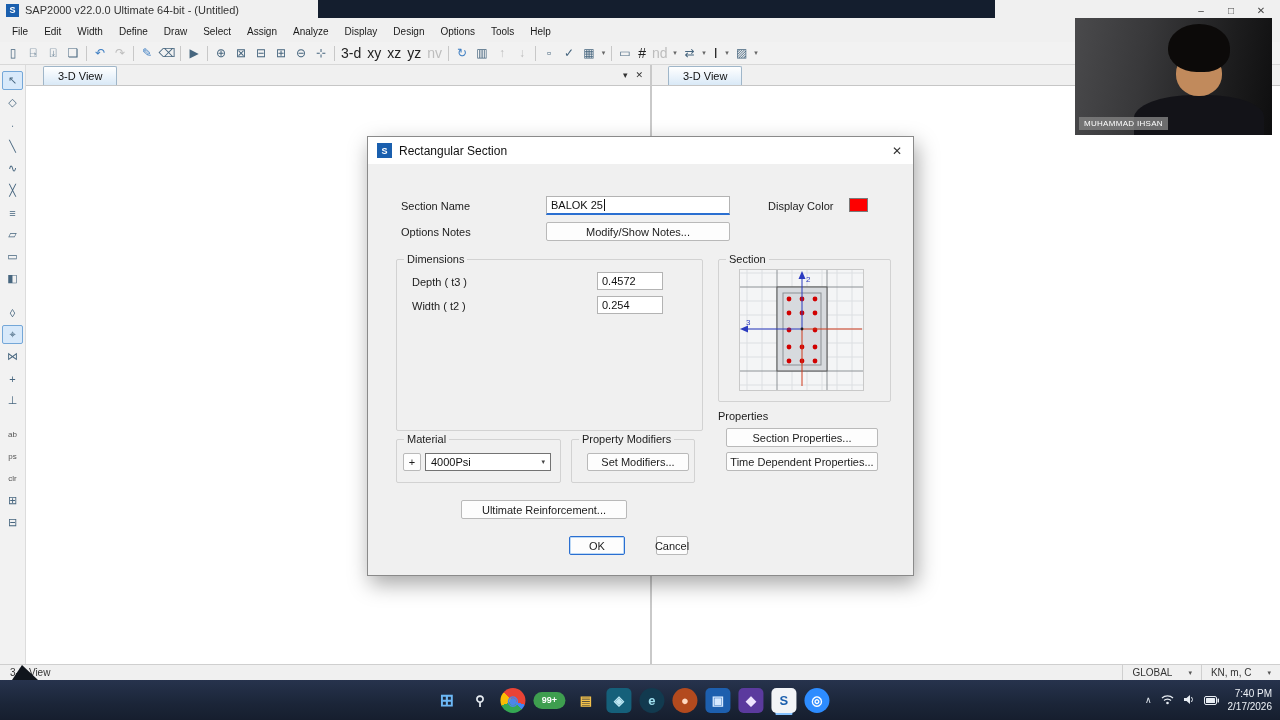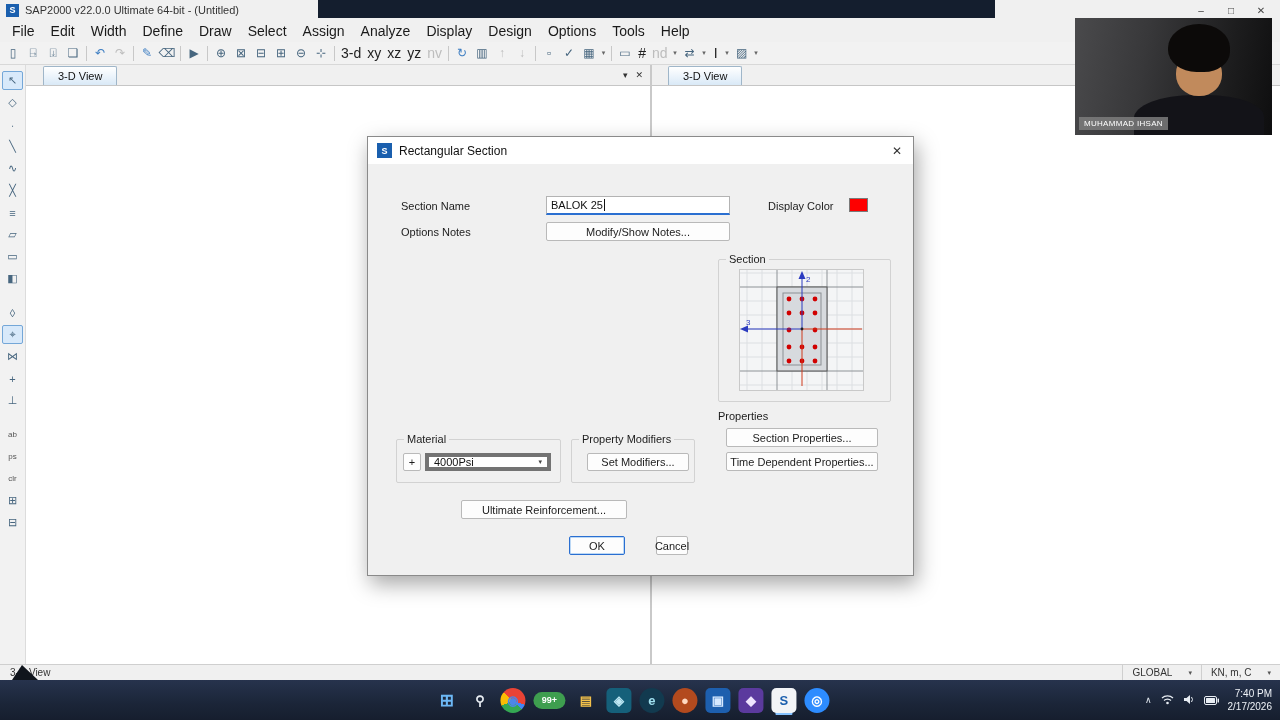--- a/index.html
+++ b/index.html
@@ -12,21 +12,21 @@
   .app-ico{width:13px;height:13px;background:#1a5fae;color:#fff;font-size:9px;font-weight:bold;
     display:flex;align-items:center;justify-content:center;margin-right:6px;flex:0 0 auto}
   #titlebar .title{font-size:11px;color:#333;white-space:nowrap}
   #dark-strip{position:absolute;left:318px;top:0;width:677px;height:18px;background:#141e2e}
   .winbtns{position:absolute;right:4px;top:0;height:20px;display:flex}
   .wbtn{width:30px;height:20px;display:flex;align-items:center;justify-content:center;font-size:10px;color:#444}
 
   
   #menubar{position:absolute;left:0;top:20px;width:1280px;height:22px;background:#f0f0f0;
     display:flex;align-items:center;padding-left:4px;z-index:5}
-  .menu-item{font-size:14px;color:#1a1a1a;padding:3px 8px;white-space:nowrap}
+  .menu-item{font-size:10px;color:#1a1a1a;padding:3px 8px;white-space:nowrap}
 
   
   #toolbar{position:absolute;left:0;top:42px;width:1280px;height:23px;background:#f2f2f2;
     border-bottom:1px solid #d8d8d8;display:flex;align-items:center;padding-left:3px;z-index:5}
   .tbi{min-width:20px;height:19px;display:flex;align-items:center;justify-content:center;
     font-size:12px;color:#47667f}
   .tbi.sep{min-width:1px;width:1px;height:15px;background:#c8c8c8;margin:0 3px}
   .tbi.txt{font-size:14px;color:#222;padding:0 3px;min-width:14px}
   .tbi.dd{min-width:9px;font-size:7px;color:#666}
   .tbi.disabled{color:#bdbdbd}
@@ -109,21 +109,21 @@
     animation:blink 1s steps(1) infinite}
   @keyframes blink{50%{opacity:0}}
   .btn{position:absolute;background:#fdfdfd;border:1px solid #b9b9b9;border-radius:2px;font-size:11px;
     color:#1c1c1c;display:flex;align-items:center;justify-content:center;
     font-family:"Liberation Sans",sans-serif}
   .btn.focus{border:1px solid #2a6fd1;box-shadow:inset 0 0 0 1px #bcd8f5}
   .group{position:absolute;border:1px solid #d2d2d2;border-radius:2px}
   .group>.glabel{position:absolute;top:-7px;left:7px;background:#f0f0f0;padding:0 3px;
     font-size:11px;color:#1c1c1c}
   .swatch{position:absolute;border:1px solid #7a7a7a}
-  .combo{position:absolute;background:#fff;border:4px solid #737373;font-size:11px;color:#111;
+  .combo{position:absolute;background:#fff;border:1px solid #737373;font-size:11px;color:#111;
     display:flex;align-items:center;padding:0 5px}
   .combo .arr{margin-left:auto;font-size:7px;color:#444}
 
   #lbl-secname{left:33px;top:63px}
   #tb-secname{left:178px;top:59px;width:184px;height:19px}
   #lbl-dispcolor{left:400px;top:63px}
   #color-swatch{left:481px;top:61px;width:19px;height:14px}
   #lbl-notes{left:33px;top:89px}
   #btn-notes{left:178px;top:85px;width:184px;height:19px}
   #grp-dim{left:28px;top:122px;width:307px;height:172px}
@@ -410,20 +410,31 @@
   <div class="textbox focus" id="tb-secname">
     <span>BALOK 25</span>
       <span class="caret"></span>
   </div>
   <span class="dlg-label" id="lbl-dispcolor">Display Color</span>
   <div class="swatch" id="color-swatch" style="background: rgb(254, 0, 0);"></div>
 
   <span class="dlg-label" id="lbl-notes">Options Notes</span>
   <button class="btn" id="btn-notes">Modify/Show Notes...</button>
 
+  <div class="group" id="grp-dim">
+    <span class="glabel">Dimensions</span>
+    <span class="dlg-label" id="lbl-depth">Depth ( t3 )</span>
+    <div class="textbox" id="tb-depth">
+        <span>0.4572</span>
+      </div>
+    <span class="dlg-label" id="lbl-width">Width ( t2 )</span>
+    <div class="textbox" id="tb-width">
+        <span>0.254</span>
+      </div>
+  </div>
 
   <div class="group" id="grp-section">
     <span class="glabel">Section</span>
     <svg id="sec-preview" width="125" height="122" viewBox="0 0 125 122">
       <rect x="0.5" y="0.5" width="124" height="121" fill="#f4f5f6" stroke="#c9c9c9"></rect>
       <path d="M8 1V121M23 1V121M53 1V121M68 1V121M83 1V121M98 1V121M113 1V121" stroke="#dcdfe2" stroke-width="1" fill="none"></path>
       <path d="M1 4H124M1 32H124M1 46H124M1 60H124M1 74H124M1 88H124M1 116H124" stroke="#dcdfe2" stroke-width="1" fill="none"></path>
       <path d="M38 1V121M88 1V121M1 18H124M1 102H124" stroke="#8d9296" stroke-width="1" fill="none"></path>
       <rect x="38" y="18" width="50" height="84" fill="#d7dade" stroke="#555"></rect>
       <rect x="44" y="24" width="38" height="72" fill="none" stroke="#8b8f94"></rect>

